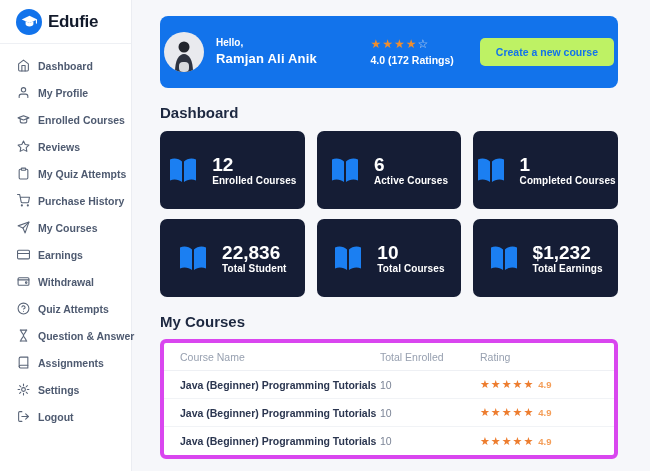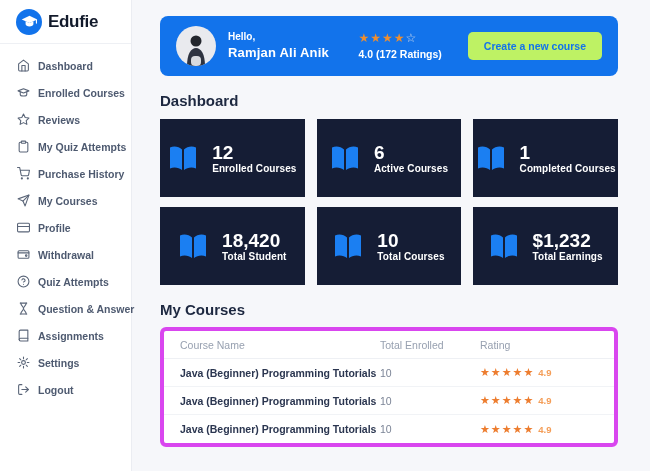--- a/index.html
+++ b/index.html
@@ -31,22 +31,22 @@
     display:flex; align-items:center; gap:8px;
     height:27px; padding-left:17px;
     font-size:10.5px; font-weight:600; color:#4e5a70;
     cursor:pointer; white-space:nowrap;
   }
   .nav-item .nicon { width:13px; height:13px; display:flex; color:#5a6578; flex:0 0 13px; }
   .nav-item .nicon svg { width:13px; height:13px; }
   
   .main { flex:1; padding:16px 32px 0 28px; }
   .hero {
-    height:60px; border-radius:8px; background:#1273eb;
-    display:flex; align-items:center; padding:0 16px; color:#fff;
+    height:72px; border-radius:8px; background:#1273eb;
+    display:flex; align-items:center; padding:0 4px; color:#fff;
   }
   .avatar {
     width:40px; height:40px; border-radius:50%; background:#e9eaee;
     overflow:hidden; display:flex; align-items:flex-end; justify-content:center;
     flex:0 0 40px;
   }
   .avatar svg { width:30px; height:34px; }
   .hero-greet { margin-left:12px; line-height:1.35; }
   .hero-hello { font-size:10px; font-weight:700; }
   .hero-name { font-size:13px; font-weight:700; letter-spacing:0.2px; }
@@ -61,21 +61,21 @@
     font-size:10.5px; font-weight:700; padding:8px 16px; cursor:pointer;
   }
   .section-heading { font-size:15px; font-weight:700; color:#1d2840; }
   .h-dash { margin:16px 0 10px 0; }
   .h-courses { margin:16px 0 9px 0; }
   
   .cards-grid {
     display:grid; grid-template-columns:repeat(3,1fr); gap:10px 12px;
   }
   .stat-card {
-    height:78px; background:#151d35; border-radius:0;
+    height:78px; background:#151d35; border-radius:7px;
     display:flex; align-items:center; justify-content:center; gap:14px;
     color:#fff;
   }
   .stat-card .bicon { width:30px; height:26px; display:flex; }
   .stat-card .bicon svg { width:30px; height:26px; }
   .stat-value { font-size:19px; font-weight:700; line-height:1.15; }
   .stat-label { font-size:10px; font-weight:700; letter-spacing:0.1px; }
   
   .table-card {
     background:#fff; border:4px solid #d946ef; border-radius:6px;
@@ -115,20 +115,29 @@
           <svg viewBox="0 0 24 24" fill="none" stroke="currentColor" stroke-width="2" stroke-linecap="round" stroke-linejoin="round">
             <path d="M3 9l9-7 9 7v11a2 2 0 0 1-2 2H5a2 2 0 0 1-2-2z"></path>
             <polyline points="9 22 9 12 15 12 15 22"></polyline>
           </svg>
         </span>
         <span>Dashboard</span>
       </div>
       <div class="nav-item">
         <span class="nicon">
           <svg viewBox="0 0 24 24" fill="none" stroke="currentColor" stroke-width="2" stroke-linecap="round" stroke-linejoin="round">
+            <path d="M20 21v-2a4 4 0 0 0-4-4H8a4 4 0 0 0-4 4v2"></path>
+            <circle cx="12" cy="7" r="4"></circle>
+          </svg>
+        </span>
+        <span>My Profile</span>
+      </div>
+      <div class="nav-item">
+        <span class="nicon">
+          <svg viewBox="0 0 24 24" fill="none" stroke="currentColor" stroke-width="2" stroke-linecap="round" stroke-linejoin="round">
             <path d="M22 9L12 5 2 9l10 4 10-4z"></path>
             <path d="M6 11v4.5c0 1.7 2.7 3 6 3s6-1.3 6-3V11"></path>
           </svg>
         </span>
         <span>Enrolled Courses</span>
       </div>
       <div class="nav-item">
         <span class="nicon">
           <svg viewBox="0 0 24 24" fill="none" stroke="currentColor" stroke-width="2" stroke-linecap="round" stroke-linejoin="round">
             <polygon points="12 2 15.09 8.26 22 9.27 17 14.14 18.18 21.02 12 17.77 5.82 21.02 7 14.14 2 9.27 8.91 8.26 12 2"></polygon>
@@ -164,21 +173,21 @@
         </span>
         <span>My Courses</span>
       </div>
       <div class="nav-item">
         <span class="nicon">
           <svg viewBox="0 0 24 24" fill="none" stroke="currentColor" stroke-width="2" stroke-linecap="round" stroke-linejoin="round">
             <rect x="1" y="4" width="22" height="16" rx="2"></rect>
             <line x1="1" y1="10" x2="23" y2="10"></line>
           </svg>
         </span>
-        <span>Profile</span>
+        <span>Earnings</span>
       </div>
       <div class="nav-item">
         <span class="nicon">
           <svg viewBox="0 0 24 24" fill="none" stroke="currentColor" stroke-width="2" stroke-linecap="round" stroke-linejoin="round">
             <rect x="2" y="5" width="20" height="14" rx="2"></rect>
             <path d="M2 9h20"></path>
             <circle cx="17" cy="14" r="1.4"></circle>
           </svg>
         </span>
         <span>Withdrawal</span>
@@ -298,21 +307,21 @@
         </span>
       </div>
       <div class="stat-card">
         <span class="bicon">
           <svg viewBox="0 0 30 26" fill="#1b7ff2">
             <path d="M2 2.5 C6 0.5 11 1.5 14 4.5 V25 C11 22.5 6 21.5 2 23.5 Z"></path>
             <path d="M28 2.5 C24 0.5 19 1.5 16 4.5 V25 C19 22.5 24 21.5 28 23.5 Z"></path>
           </svg>
         </span>
         <span>
-          <div class="stat-value">18,420</div>
+          <div class="stat-value">22,836</div>
           <div class="stat-label">Total Student</div>
         </span>
       </div>
       <div class="stat-card">
         <span class="bicon">
           <svg viewBox="0 0 30 26" fill="#1b7ff2">
             <path d="M2 2.5 C6 0.5 11 1.5 14 4.5 V25 C11 22.5 6 21.5 2 23.5 Z"></path>
             <path d="M28 2.5 C24 0.5 19 1.5 16 4.5 V25 C19 22.5 24 21.5 28 23.5 Z"></path>
           </svg>
         </span>

